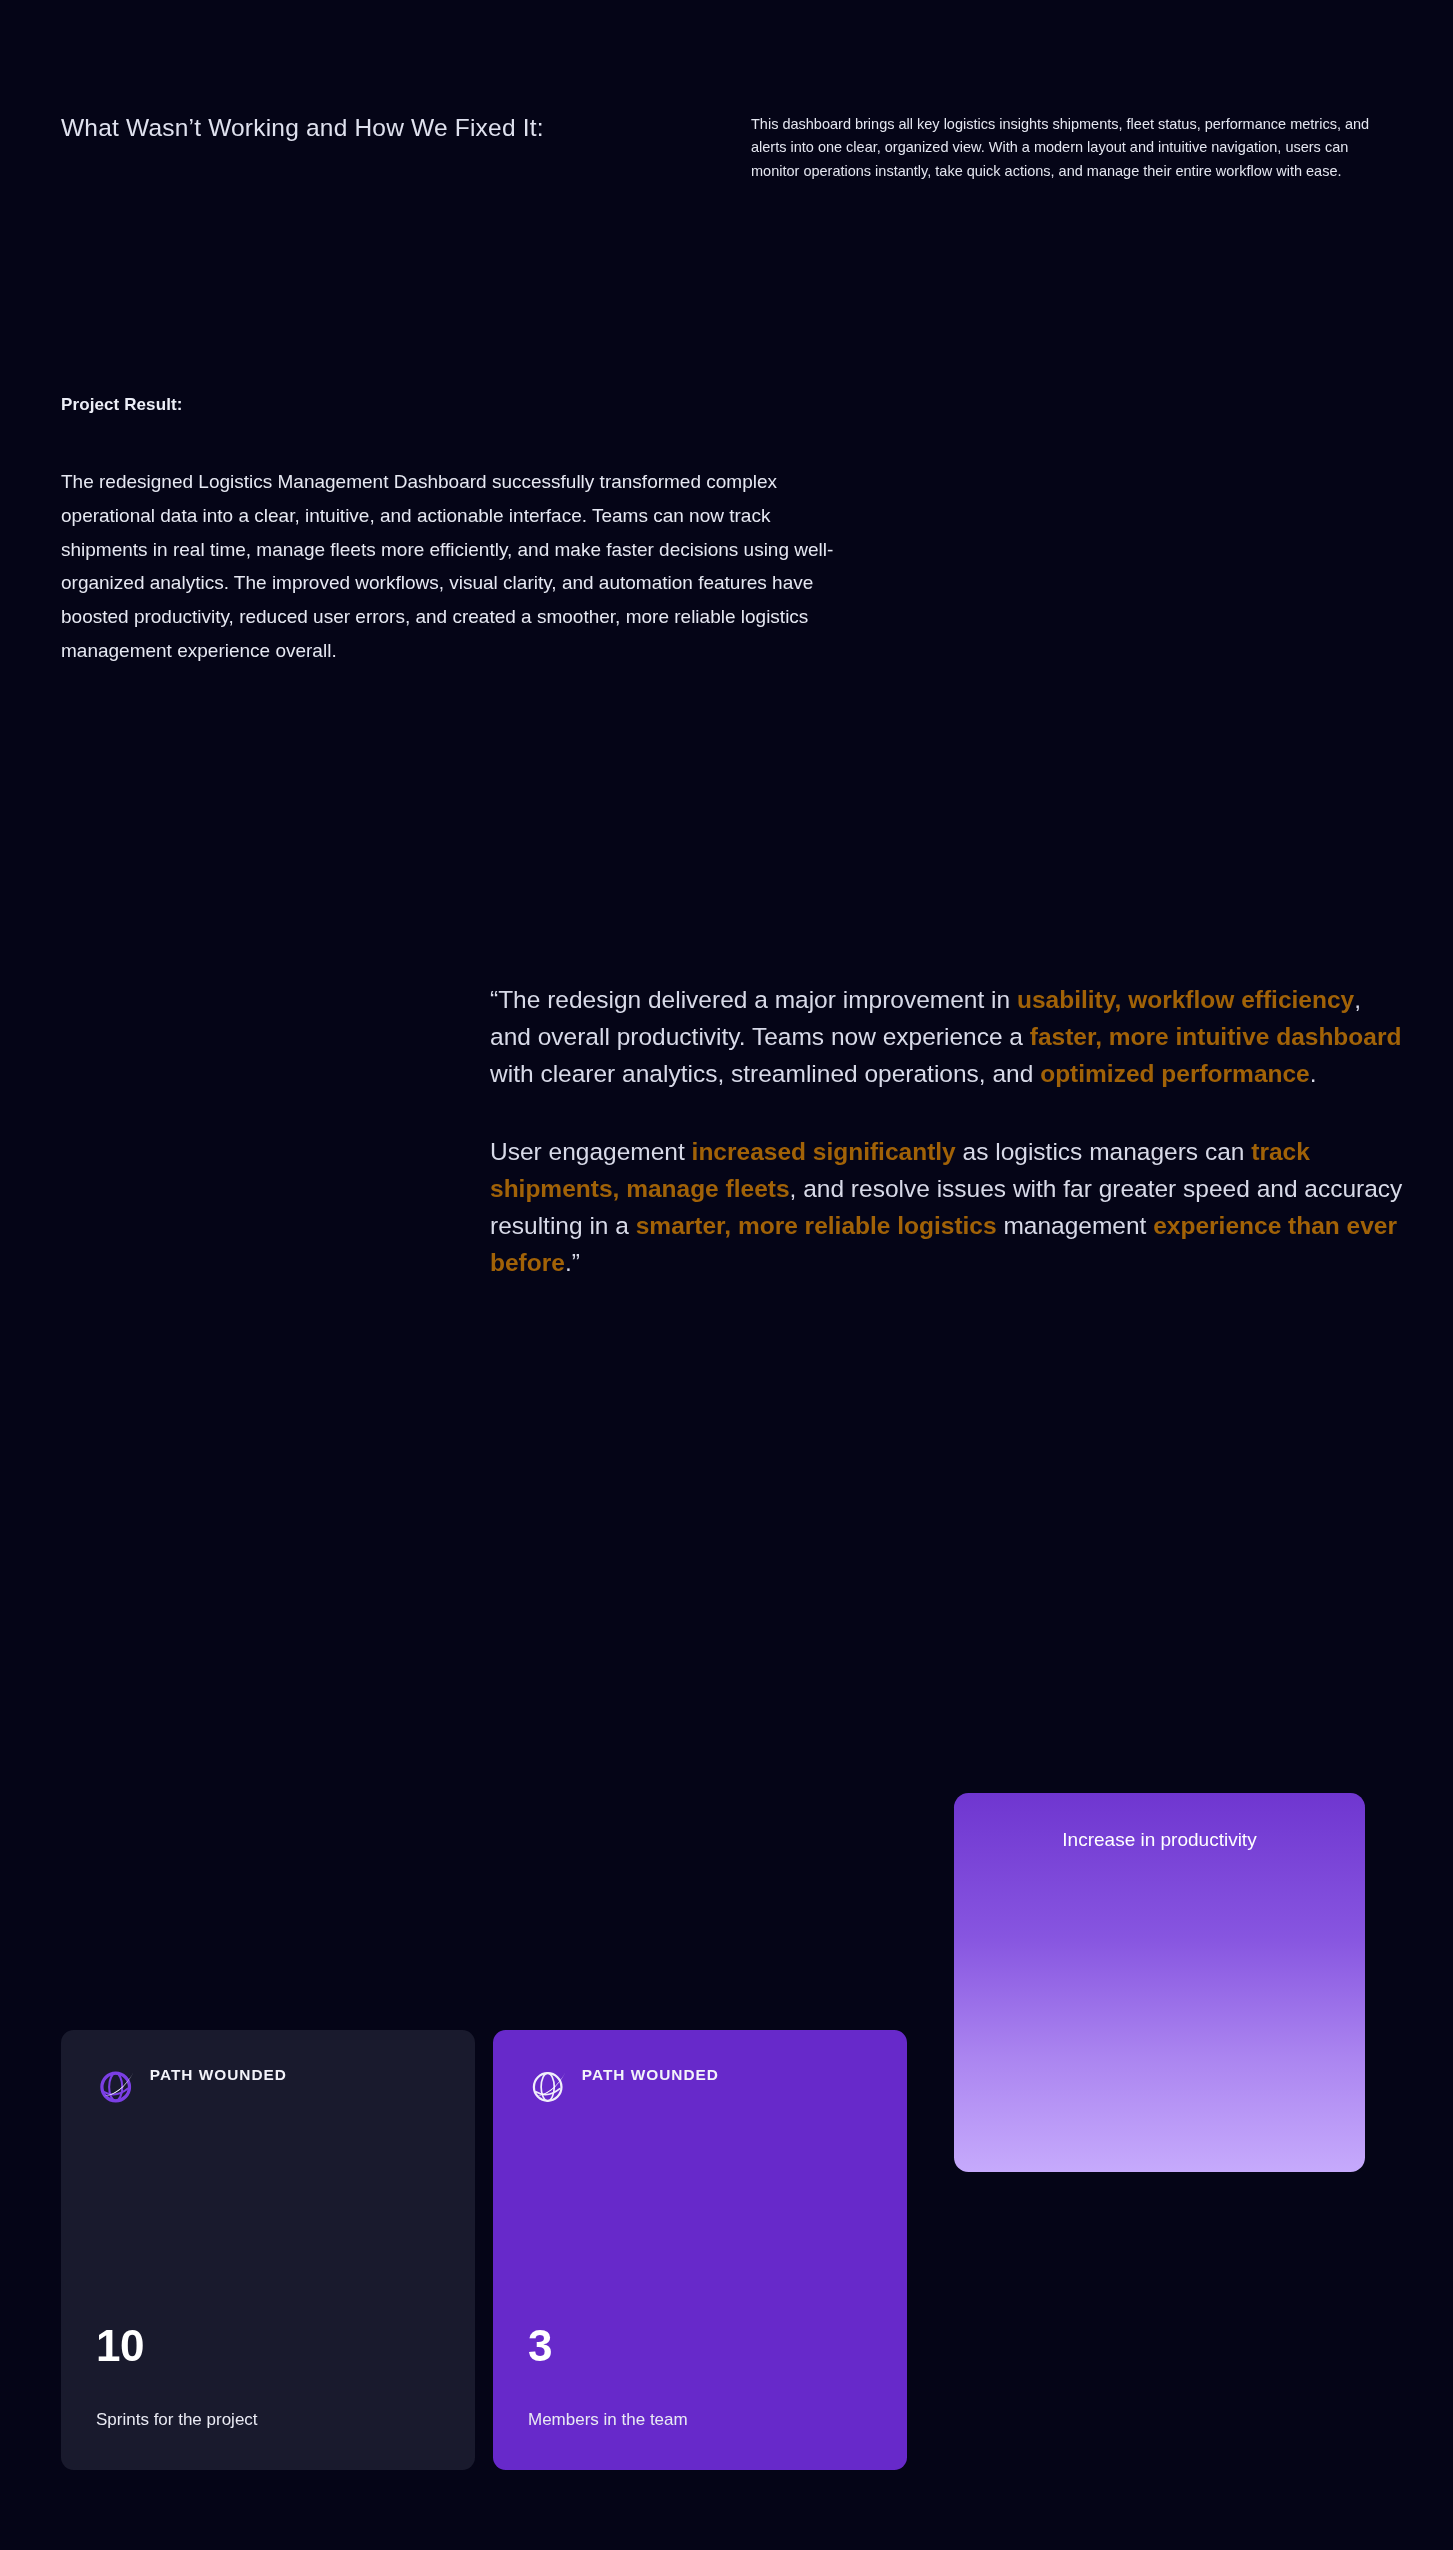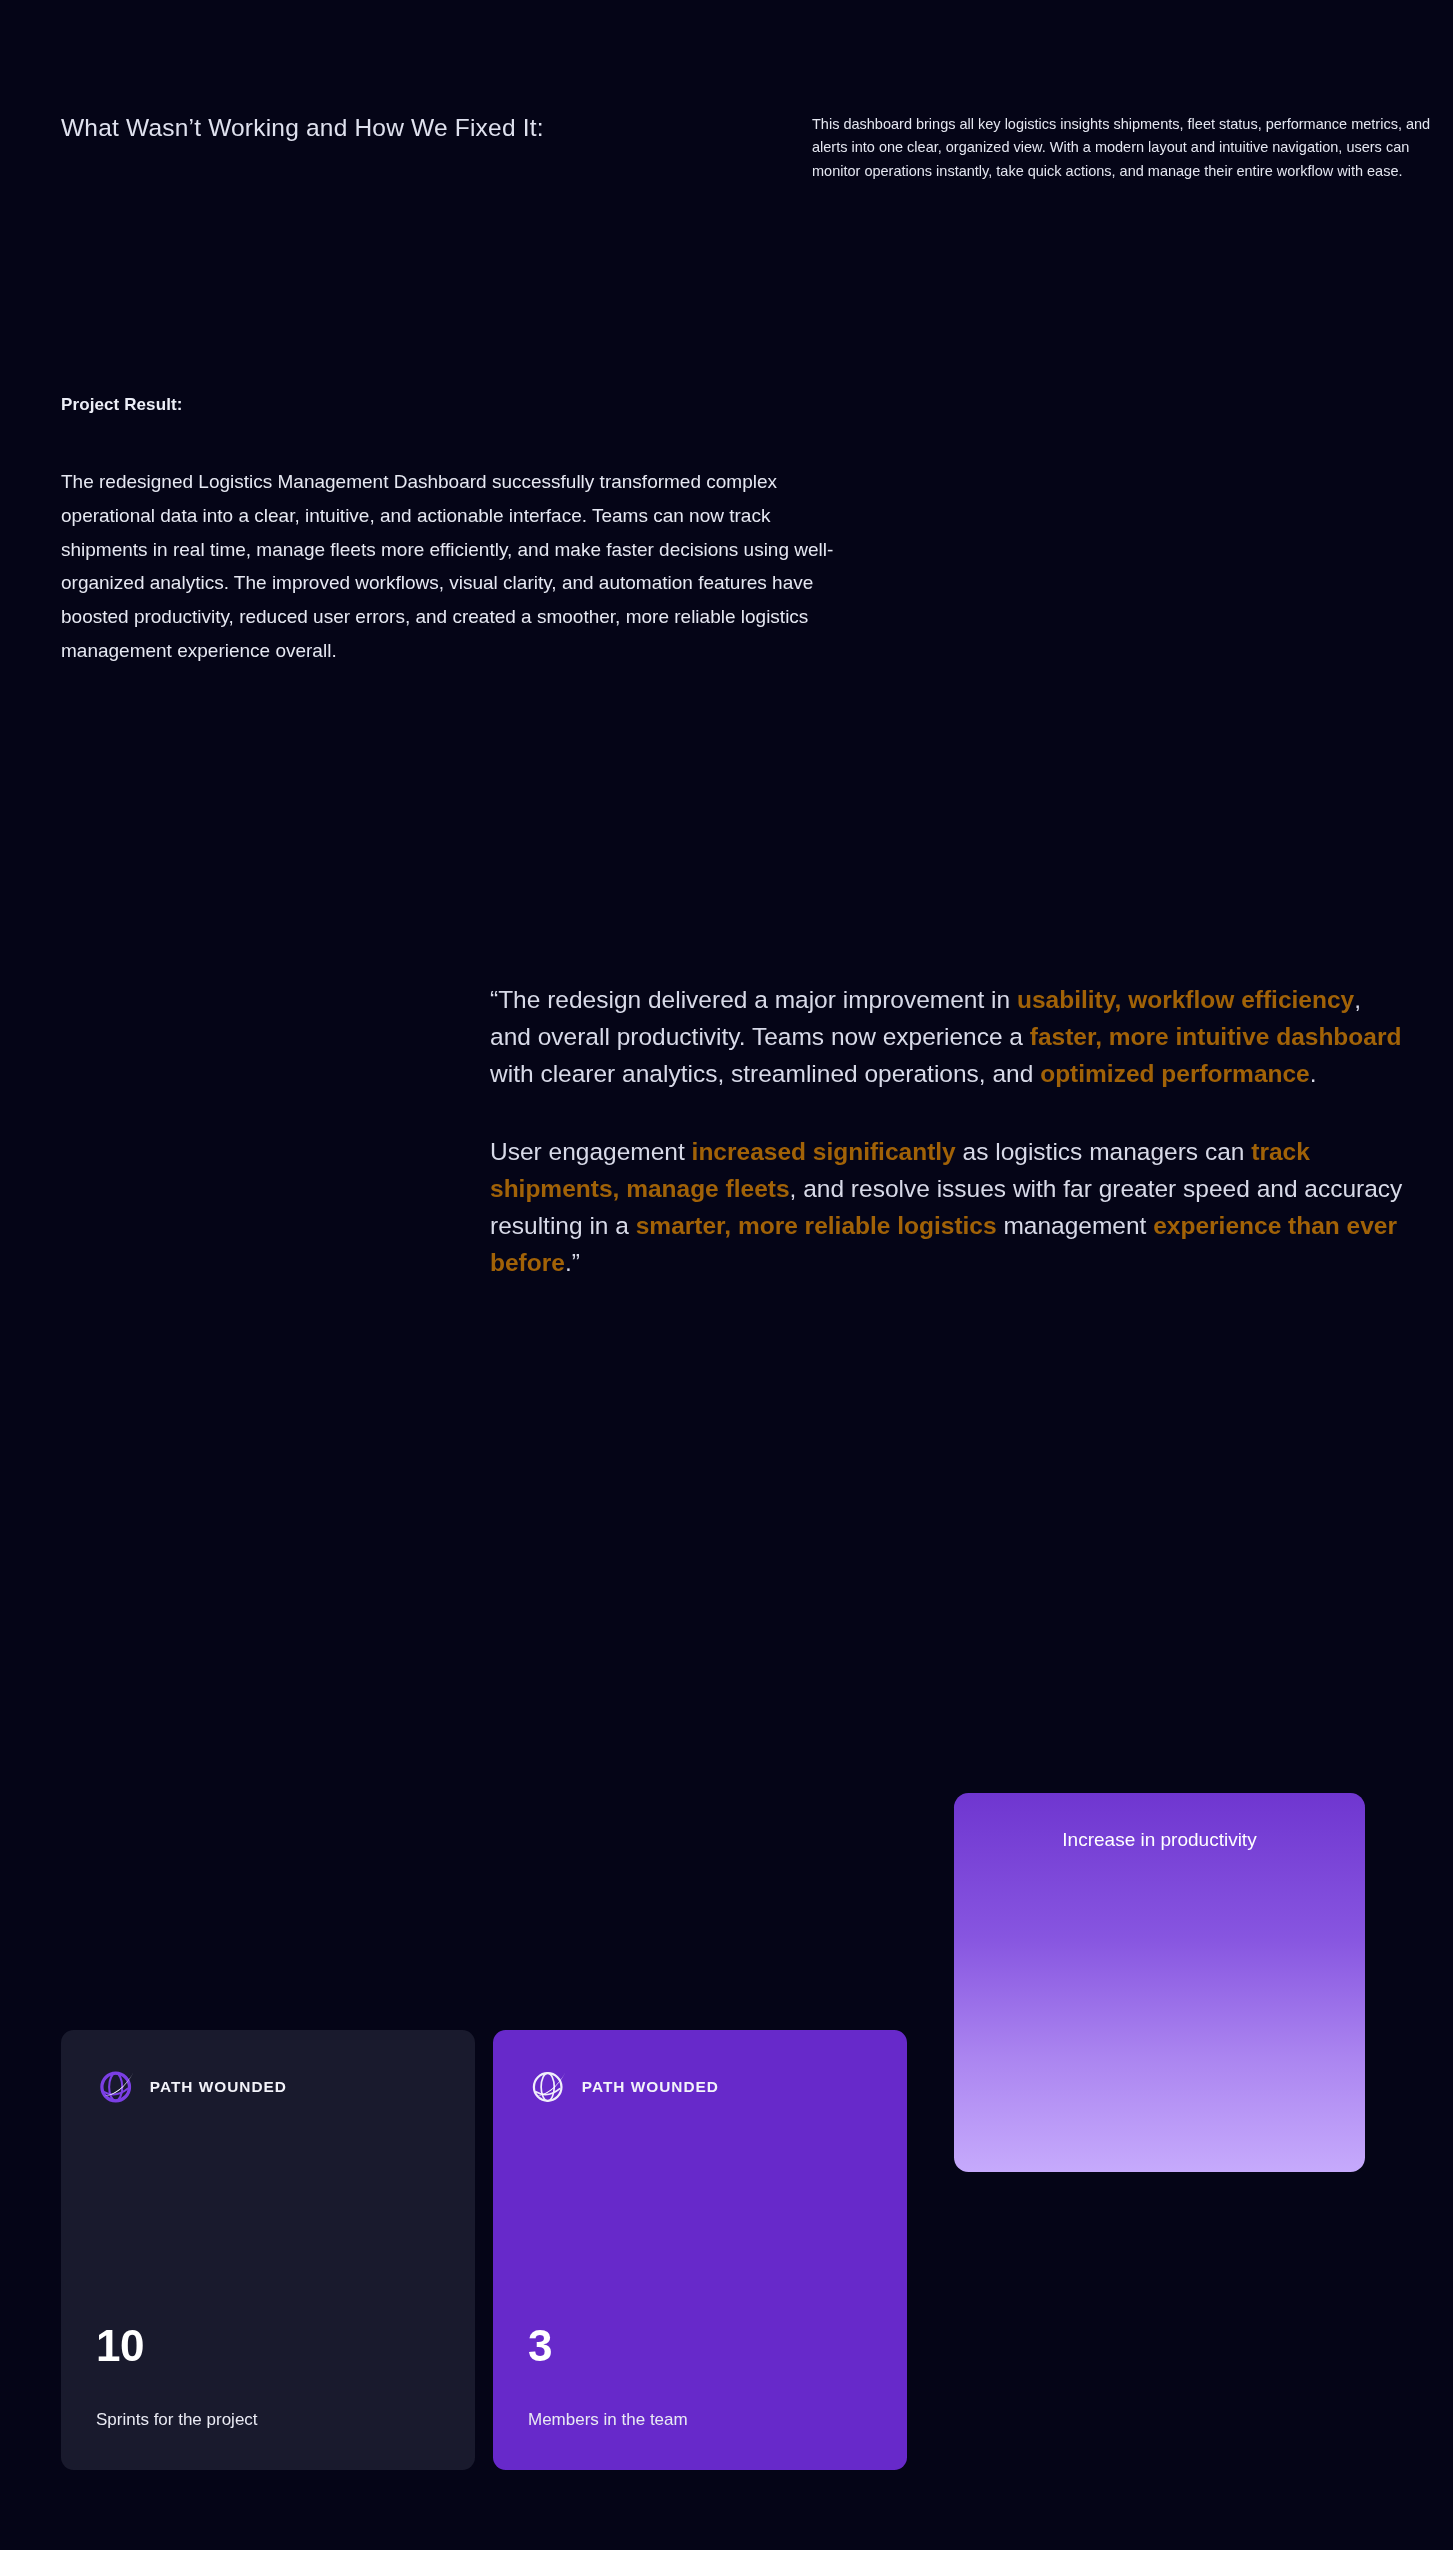--- a/index.html
+++ b/index.html
@@ -12,21 +12,21 @@
     overflow:hidden;
   }
 
   
   .intro-heading{
     position:absolute; left:61px; top:114px;
     font-size:24.5px; font-weight:400; letter-spacing:0.2px;
     color:#dfe1ee; white-space:nowrap;
   }
   .intro-para{
-    position:absolute; left:812px; top:113px; width:627px;
+    position:absolute; left:751px; top:113px; width:627px;
     font-size:14.5px; line-height:1.62; font-weight:400;
     color:#e4e6f0;
   }
 
   
   .result-heading{
     position:absolute; left:61px; top:395px;
     font-size:17px; font-weight:600; letter-spacing:0.1px;
     color:#eceef7;
   }
@@ -54,21 +54,21 @@
   .card-dark{
     left:61px; top:1994px; width:414px; height:440px;
     background:#191a2d;
   }
   .card-purple{
     left:493px; top:1994px; width:414px; height:440px;
     background:#6729ca;
   }
   .brand{
     position:absolute; left:35px; top:36px;
-    display:flex; align-items:center; gap:11.8px;
+    display:flex; align-items:flex-start; gap:11.8px;
   }
   .brand-logo{ width:42px; height:42px; display:block; flex:0 0 auto; }
   .brand-name{
     font-size:15.4px; font-weight:700; letter-spacing:1px;
     color:#f3f3fa;
   }
   .stat-value{
     position:absolute; left:35px; bottom:102px;
     font-size:44px; font-weight:700; letter-spacing:-0.5px;
     color:#ffffff; line-height:1;

